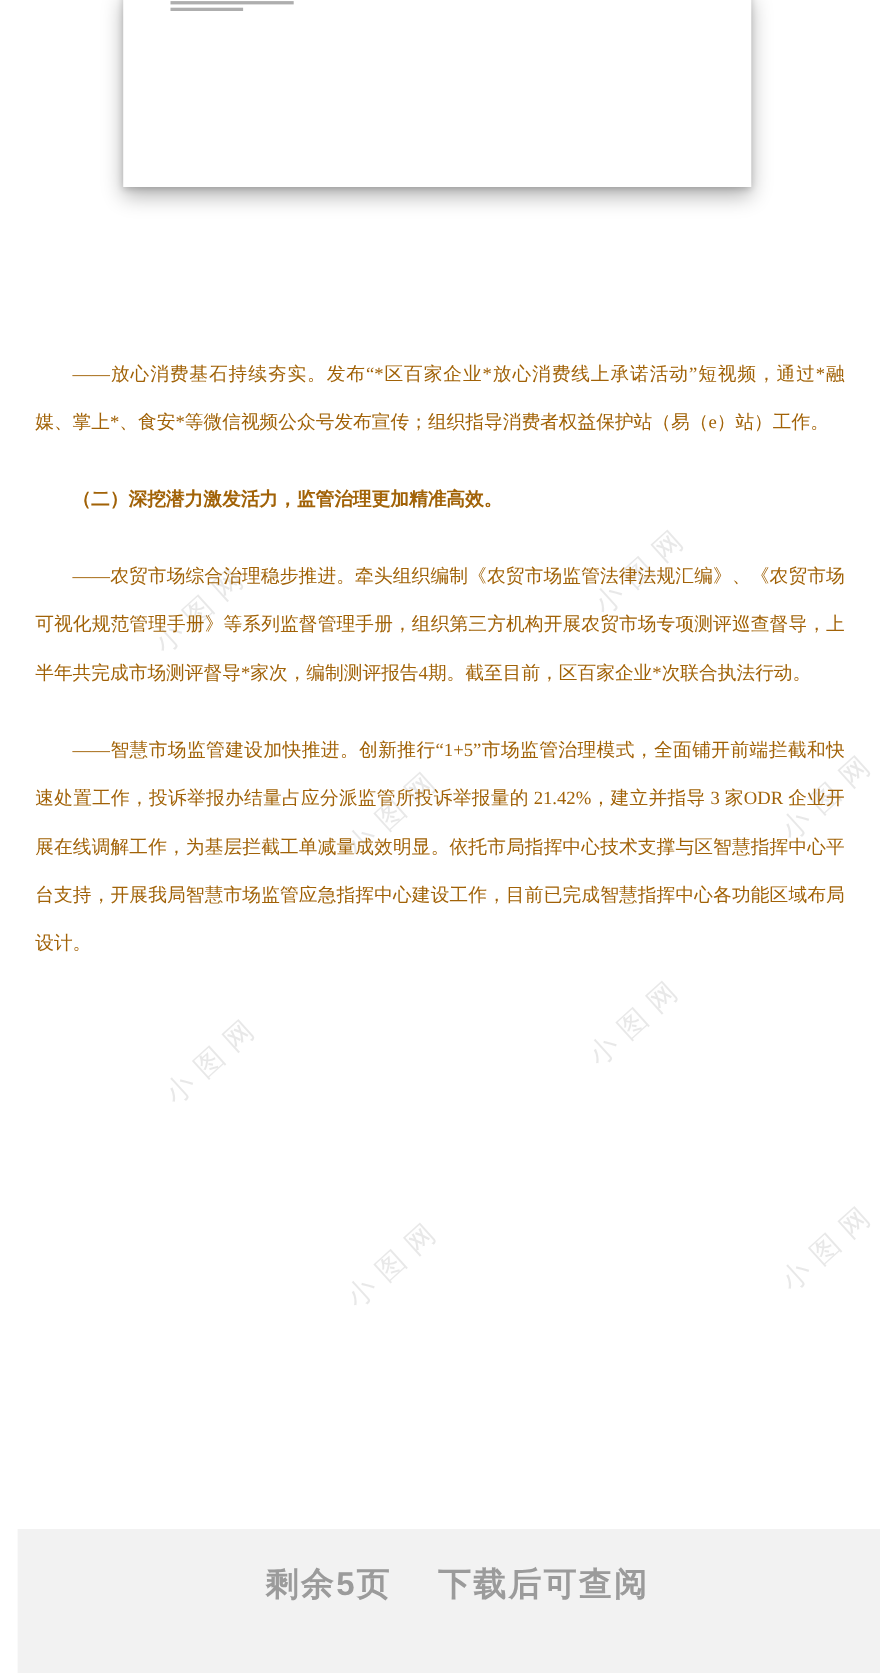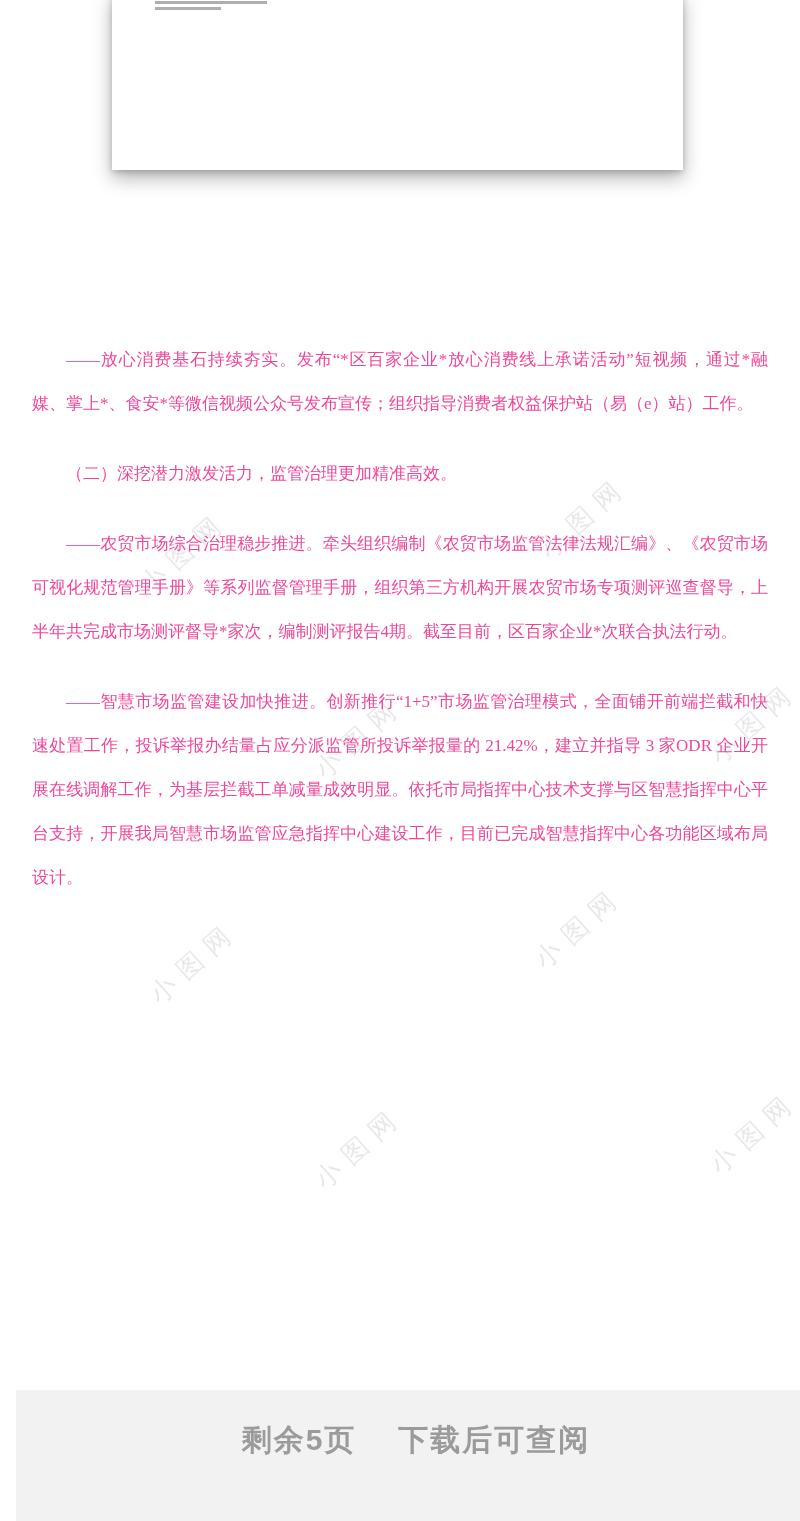--- a/index.html
+++ b/index.html
@@ -56,34 +56,34 @@
   .wm.p5 { left: 525px; top: 910px; }
   .wm.p6 { left: 140px; top: 945px; }
   .wm.p7 { left: 305px; top: 1130px; }
   .wm.p8 { left: 700px; top: 1115px; }
 
   
   .doc-body {
     position: absolute;
     left: 32px;
     right: 32px;
-    top: 338px;
+    top: 318px;
     z-index: 2;
-    color: #ec4899;
+    color: #a16207;
   }
   .para {
     font-size: 17px;
     line-height: 44px;
     text-align: justify;
     text-indent: 2em;
     margin-bottom: 26px;
     font-weight: 400;
   }
   .para.heading {
-    font-weight: 400;
+    font-weight: 700;
   }
 
   
   .footer-bar {
     position: absolute;
     left: 16px;
     top: 1390px;
     width: 800px;
     height: 131px;
     background: #f2f2f2;

